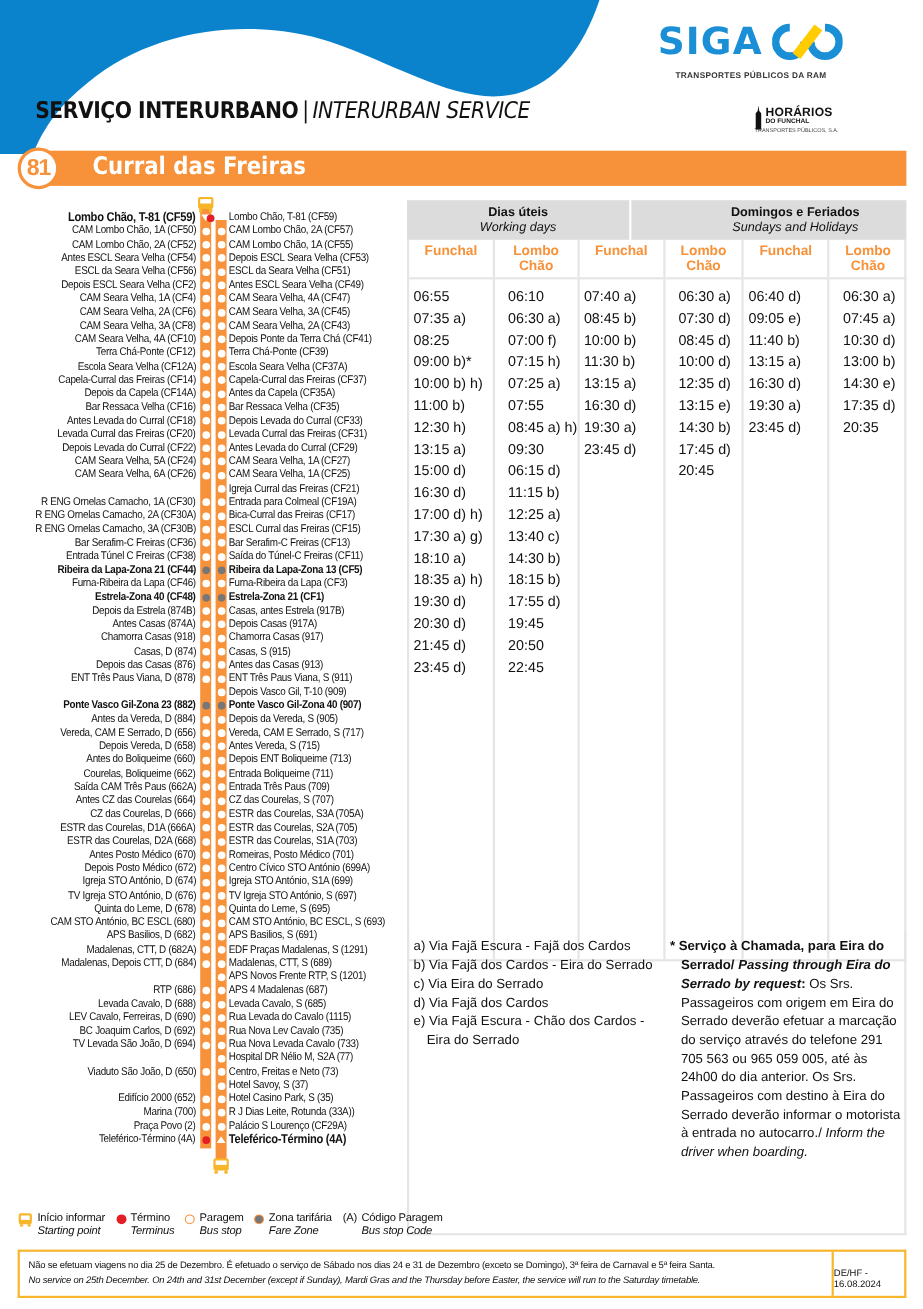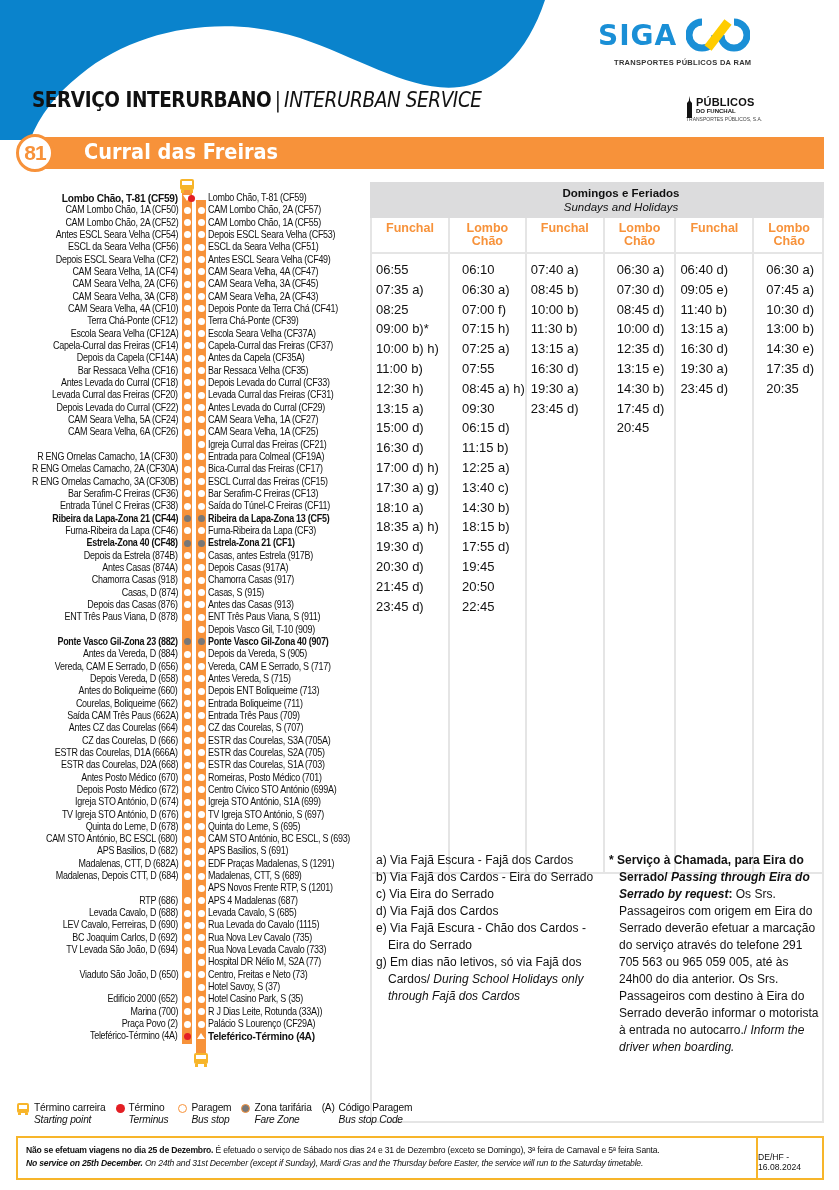--- a/index.html
+++ b/index.html
@@ -1,20 +1,20 @@
 <!DOCTYPE html>
 <html><head>
 <meta charset="utf-8">
 <style>
   * { box-sizing: border-box; margin: 0; padding: 0; }
   html, body { width: 839px; height: 1190px; background: #fff; overflow: hidden; }
   body { position: relative; font-family: "Liberation Sans", "DejaVu Sans", sans-serif; color: #111; }
   .wave { position: absolute; left: 0; top: 0; width: 839px; height: 140px; }
   .logo-siga { position: absolute; left: 598px; top: 18px; width: 180px; }
-  .logo-siga .word { font-family: "DejaVu Sans", sans-serif; font-weight: 900; font-size: 28px; color: #1a8fd6; letter-spacing: 1px; display: inline-block; vertical-align: middle; }
+  .logo-siga .word { font-family: "DejaVu Sans", sans-serif; font-weight: 900; font-size: 34px; color: #1a8fd6; letter-spacing: 1px; display: inline-block; vertical-align: middle; }
   .logo-siga svg { display: inline-block; vertical-align: middle; margin-left: 4px; }
   .logo-siga .sub { font-size: 7.5px; font-weight: bold; color: #333; margin-top: 6px; margin-left: 16px; letter-spacing: .3px; }
   .title-bar { position: absolute; left: 32px; top: 88px; font-family: "DejaVu Sans", sans-serif; font-size: 21px; color: #111; letter-spacing: -0.5px; transform: scaleX(0.88); transform-origin: left; white-space: nowrap; }
   .title-bar b { font-weight: bold; }
   .title-bar .sep { font-weight: normal; margin: 0 4px; }
   .title-bar i { font-weight: normal; }
   .horarios { position: absolute; left: 686px; top: 96px; }
   .horarios .h1 { font-size: 11px; font-weight: 900; letter-spacing: .2px; margin-left: 10px; }
   .horarios .h2 { font-size: 6px; font-weight: bold; margin-left: 10px; }
   .horarios .h3 { font-size: 5px; color: #444; margin-top: 2px; }
@@ -57,21 +57,21 @@
   .notes-right b { font-weight: bold; }
 
   
   .legend { position: absolute; left: 16px; top: 1102px; font-size: 10.2px; line-height: 12px; display: flex; gap: 10px; letter-spacing: -0.2px; }
   .legend .item { display: flex; align-items: flex-start; gap: 4px; }
   .legend .txt i { display: block; font-style: italic; }
   .leg-dot { width: 9px; height: 9px; border-radius: 50%; margin-top: 2px; }
 
   .footer { position: absolute; left: 16px; top: 1136px; width: 808px; height: 44px; border: 2px solid #f7b52a; display: flex; }
   .footer .txt { flex: 1; padding: 6px 8px; font-size: 8.6px; line-height: 13px; letter-spacing: -0.2px; }
-  .footer .txt b { font-weight: bold; }
+  .footer .txt b { font-weight: normal; }
   .footer .code { width: 66px; border-left: 2px solid #f7b52a; font-size: 8.6px; display: flex; align-items: flex-end; justify-content: center; padding-bottom: 6px; }
 </style>
 </head>
 <body>
 
 <svg class="wave" viewBox="0 0 839 140" preserveAspectRatio="none">
   <path d="M0,0 L545,0 C530,45 505,75 470,85 C420,98 365,60 300,38 C230,15 140,25 80,75 C55,95 40,115 30,140 L0,140 Z" fill="#0a83cc"></path>
 </svg>
 
 <div class="logo-siga">
@@ -85,21 +85,21 @@
 </div>
 
 <div class="title-bar">
   <b>SERVIÇO INTERURBANO</b><span class="sep">|</span><i>INTERURBAN SERVICE</i>
 </div>
 
 <div class="horarios">
   <svg class="tower" viewBox="0 0 7 22">
     <path d="M3.5,0 L4.2,5 L6,7 L6,22 L1,22 L1,7 L2.8,5 Z" fill="#111"></path>
   </svg>
-  <div class="h1">PÚBLICOS</div>
+  <div class="h1">HORÁRIOS</div>
   <div class="h2">DO FUNCHAL</div>
   <div class="h3">TRANSPORTES PÚBLICOS, S.A.</div>
 </div>
 
 <div class="route-bar">
   <div class="strip"></div>
   <div class="circle">81</div>
   <div class="name">Curral das Freiras</div>
 </div>
 
@@ -386,20 +386,24 @@
     <div class="dot" style="left: 197.5px; top: 1020.61px;"></div>
     <div class="stop-row right big" style="top: 1030.44px; left: 208px;">Teleférico-Término (4A)</div>
     <svg width="10" height="8" style="position: absolute; left: 196px; top: 1032.44px;">
       <path d="M1,7 L9,7 L5,1 Z" fill="#fff"></path>
     </svg>
   </div>
 
 <div class="tt">
   <div class="tt-head">
     <div>
+        <b>Dias úteis</b>
+        <i>Working days</i>
+      </div>
+    <div>
         <b>Domingos e Feriados</b>
         <i>Sundays and Holidays</i>
       </div>
   </div>
   <div class="tt-cols" id="tt-cols">
       <div class="tt-col pl6">
         <div class="hd" style="padding: 4px 14px 0px;">Funchal</div>
         <div class="times">
           <div>06:55</div>
           <div>07:35 a)</div>
@@ -498,36 +502,35 @@
     </div>
 </div>
 
 <div class="notes">
   <div class="notes-left">
     <div class="n">a) Via Fajã Escura - Fajã dos Cardos</div>
     <div class="n">b) Via Fajã dos Cardos - Eira do Serrado</div>
     <div class="n">c) Via Eira do Serrado</div>
     <div class="n">d) Via Fajã dos Cardos</div>
     <div class="n">e) Via Fajã Escura - Chão dos Cardos - Eira do Serrado</div>
-    <div class="n"><span>g) Em dias não letivos, só via Fajã dos Cardos/ </span><i>During School Holidays only through Fajã dos Cardos</i></div>
   </div>
   <div class="notes-right">
     <b>* Serviço à Chamada, para Eira do Serrado/ </b><b><i>Passing through Eira do Serrado by request</i></b><b>:</b><span> Os Srs. Passageiros com origem em Eira do Serrado deverão efetuar a marcação do serviço através do telefone 291 705 563 ou 965 059 005, até às 24h00 do dia anterior. Os Srs. Passageiros com destino à Eira do Serrado deverão informar o motorista à entrada no autocarro./ </span><i>Inform the driver when boarding.</i>
   </div>
 </div>
 
 <div class="legend">
   <div class="item">
     <svg width="14" height="14" viewBox="0 0 14 14">
         <rect x="1" y="1" width="12" height="10" rx="2" fill="#f7b52a"></rect>
         <rect x="3" y="3" width="8" height="4" fill="#fff"></rect>
         <rect x="2" y="11" width="3" height="2" fill="#f7b52a"></rect>
         <rect x="9" y="11" width="3" height="2" fill="#f7b52a"></rect>
       </svg>
-    <div class="txt"><span>Término carreira</span><i>Starting point</i></div>
+    <div class="txt"><span>Início informar</span><i>Starting point</i></div>
   </div>
   <div class="item">
     <div class="leg-dot" style="background:#e31e24"></div>
     <div class="txt"><span>Término</span><i>Terminus</i></div>
   </div>
   <div class="item">
     <div class="leg-dot" style="border:1.5px solid #f7923a;background:#fff"></div>
     <div class="txt"><span>Paragem</span><i>Bus stop</i></div>
   </div>
   <div class="item">

